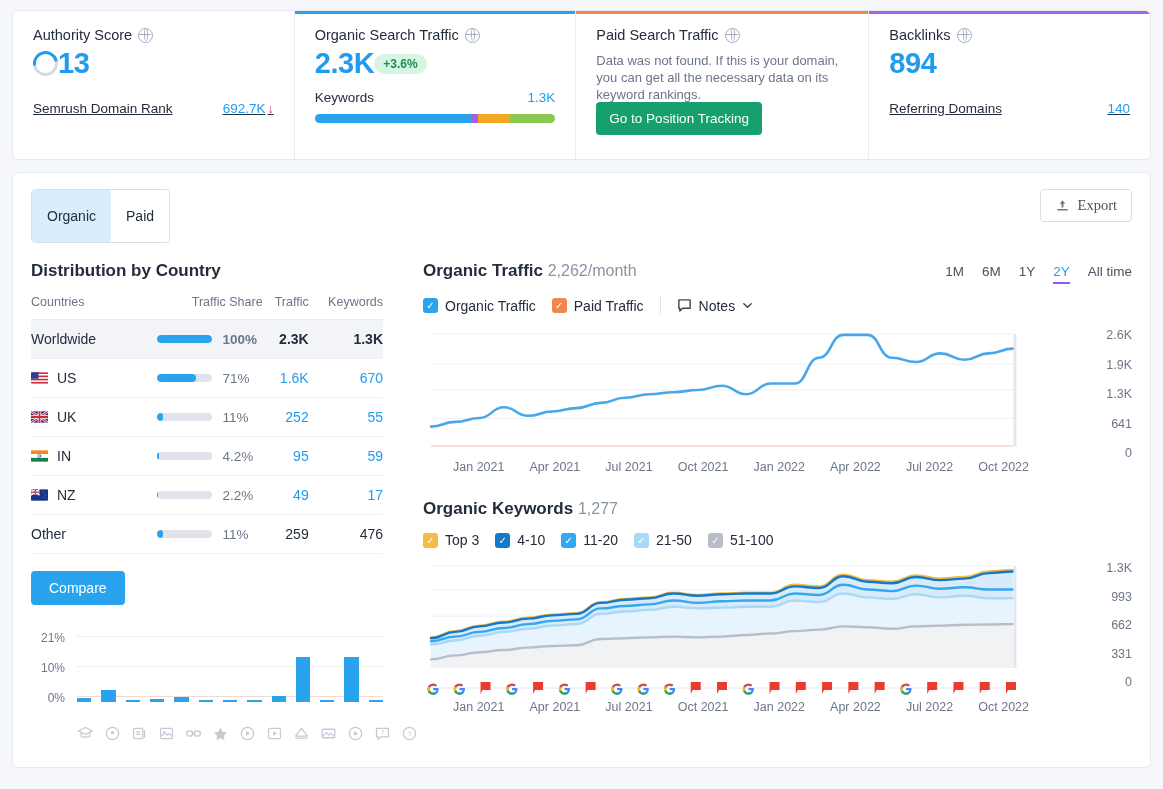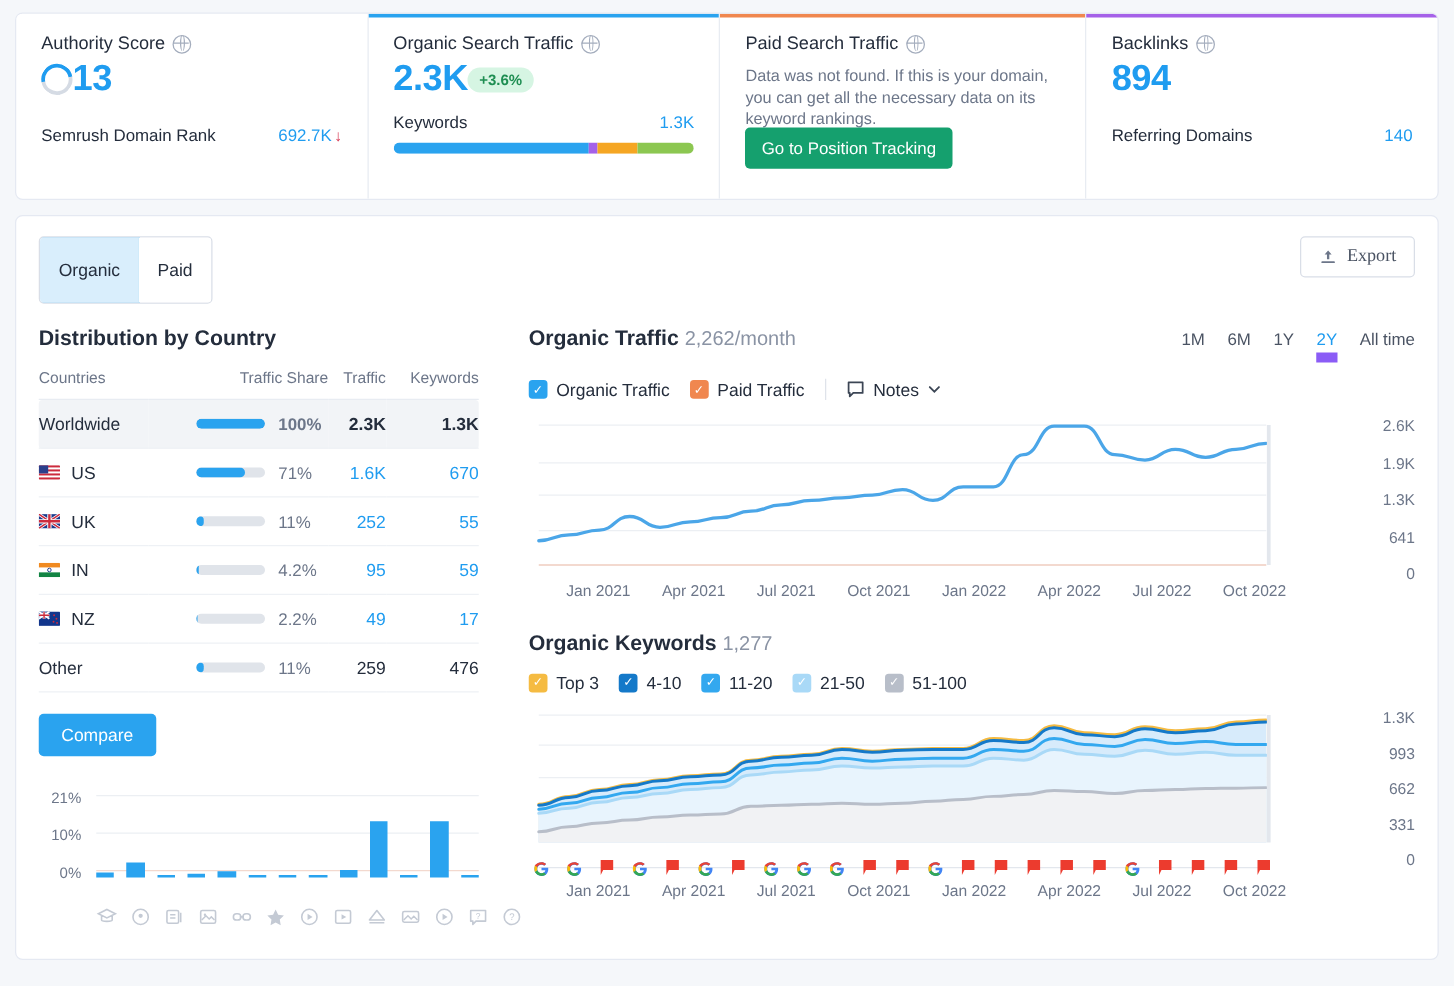--- a/index.html
+++ b/index.html
@@ -57,21 +57,21 @@
     border-top-color: #1f9cf0; border-left-color: #1f9cf0;
     transform: rotate(35deg); flex: none;
   }
   .delta-badge {
     background: #d6f5e3; color: #1e8e52; font-size: 12px; font-weight: bold;
     padding: 3px 9px; border-radius: 11px;
   }
   .sub-row {
     position: absolute; left: 20px; right: 20px; bottom: 43px;
     display: flex; justify-content: space-between; align-items: center;
-    font-size: 13.5px; color: #242d3c;
+    font-size: 13.5px; color: #242d3c; text-decoration: underline;
   }
   .sub-row .val { color: #1f9cf0; }
   .arrow-down { color: #d9405a; font-size: 12.5px; margin-left: 2px; }
   .kw-row {
     position: absolute; left: 20px; right: 20px; bottom: 54px;
     display: flex; justify-content: space-between; font-size: 13.5px;
   }
   .kw-row .kw-val { color: #1f9cf0; }
   .kw-bar {
     position: absolute; left: 20px; right: 20px; bottom: 36px;
@@ -147,21 +147,21 @@
   .gl { position: absolute; left: 0; right: 0; height: 1px; background: #eceff3; }
   .bars { position: absolute; left: 0; right: 0; bottom: 0; height: 100%; display: flex; align-items: flex-end; gap: 10px; }
   .bars i { flex: 1; background: #2aa3ef; display: block; }
   .icons { position: absolute; left: 46px; right: 0; bottom: -22px; display: flex; gap: 10px; }
   .icons span { flex: 1; display: flex; justify-content: center; color: #c4cad4; }
 
   
   .chart-head { display: flex; justify-content: space-between; align-items: baseline; }
   .periods { display: flex; gap: 18px; font-size: 13.5px; color: #4a5363; }
   .periods span { cursor: pointer; padding-bottom: 3px; }
-  .periods span.active { color: #1f9cf0; border-bottom: 8px solid #8b5cf6; }
+  .periods span.active { color: #1f9cf0; border-bottom: 2px solid #8b5cf6; }
   .legend { display: flex; align-items: center; gap: 16px; margin-top: 13px; font-size: 14px; }
   .lg { display: flex; align-items: center; gap: 7px; cursor: pointer; }
   .cb { width: 15px; height: 15px; border-radius: 3px; display: flex; align-items: center;
         justify-content: center; color: #fff; font-size: 10px; flex: none; }
   .divider { width: 1px; height: 17px; background: #dfe3ea; }
   .notes { display: flex; align-items: center; gap: 7px; cursor: pointer; font-size: 14px; }
 
   .chartbox { position: relative; margin-top: 10px; }
   .chartbox svg { display: block; }
   .xlabels { display: flex; justify-content: space-between; font-size: 12.5px; color: #6c7689; }

